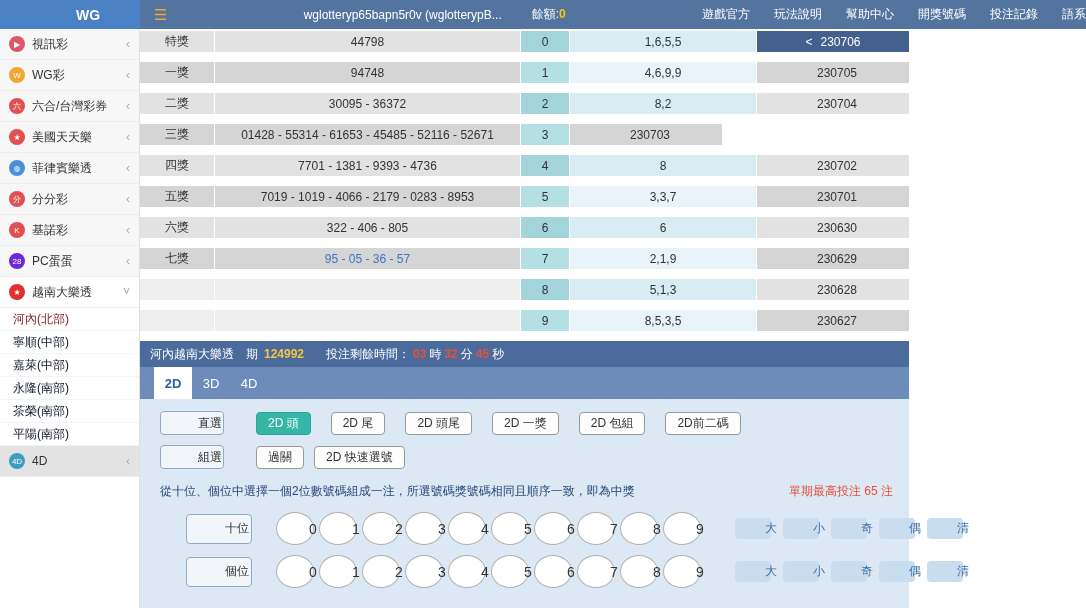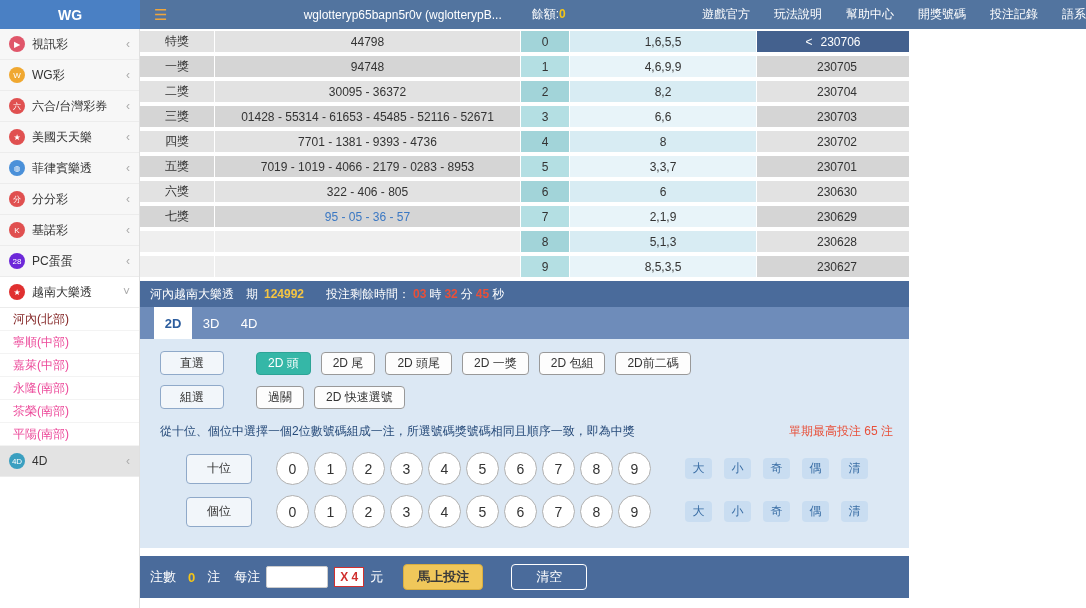--- a/index.html
+++ b/index.html
@@ -1,19 +1,19 @@
 <!DOCTYPE html>
 <html><head>
 <meta charset="utf-8">
 <style>
   * { margin:0; padding:0; box-sizing:border-box; }
   html,body { width:1086px; height:608px; overflow:hidden; background:#fff;
     font-family:"Liberation Sans","DejaVu Sans",sans-serif; }
   body { position:relative; }
-  .fc { display:flex; align-items:center; justify-content:center; }
+  .fc { display:flex; align-items:center; justify-content:center;padding-left:36px; }
 
   
   .topbar { height:29px; background:#52749f; display:flex; align-items:center; color:#fff; }
   .logo { width:140px; height:29px; background:#4a80c4; font-weight:bold; font-size:14px; }
   .menu-icon { color:#f0a63c; margin-left:14px; font-size:15px; cursor:pointer; }
   .account { margin-left:auto; font-size:12px; }
   .balance { margin-left:30px; font-size:12px; }
   .balance b { color:#f5c518; font-weight:bold; }
   .toplinks { margin-left:auto; display:flex; gap:24px; font-size:12px; }
   .toplinks span { cursor:pointer; white-space:nowrap; }
@@ -22,29 +22,29 @@
   .sidebar { position:absolute; top:29px; left:0; width:140px; bottom:0; background:#fff;
     border-right:1px solid #e0e0e0; }
   .side-row { height:31px; display:flex; align-items:center; padding:0 9px;
     background:#f7f7f7; border-bottom:1px solid #ececec; font-size:12px; color:#333; cursor:pointer; }
   .side-icon { width:16px; height:16px; border-radius:50%; color:#fff; font-size:8px;
     display:flex; align-items:center; justify-content:center; margin-right:7px; flex:none; }
   .side-chevron { margin-left:auto; color:#aaa; font-size:12px; }
   .side-row.expanded { background:#fff; }
   .side-row.gray { background:#e3e3e3; }
   .side-row.sub { height:23px; background:#fff; border-bottom:1px solid #f3f3f3;
-    padding-left:13px; color:#ec4899; }
+    padding-left:13px; color:#0f172a; }
   .side-row.sub.active { color:#7f1d1d; }
 
   
   .main { position:absolute; top:29px; left:140px; width:946px; bottom:0; }
 
   
   .results { width:769px; margin-top:2px; }
-  .r-row { display:flex; height:21px; margin-bottom:4px; column-gap:1px; font-size:12px; color:#333; }
+  .r-row { display:flex; height:21px; margin-bottom:10px; column-gap:1px; font-size:12px; color:#333; }
   .r-row > div { display:flex; align-items:center; justify-content:center; }
   .c-prize { width:74px; }
   .c-nums  { width:305px;text-align:center; }
   .c-digit { width:48px; }
   .c-val   { width:186px; }
   .c-period{ width:152px; cursor:pointer; }
   .r-row:nth-of-type(odd)  .c-prize, .r-row:nth-of-type(odd)  .c-nums, .r-row:nth-of-type(odd)  .c-period { background:#e2e2e2; }
   .r-row:nth-of-type(even) .c-prize, .r-row:nth-of-type(even) .c-nums, .r-row:nth-of-type(even) .c-period { background:#d5d5d5; }
   .r-row:nth-of-type(odd)  .c-digit { background:#a2d4d9; }
   .r-row:nth-of-type(even) .c-digit { background:#b4dfe3; }
@@ -256,21 +256,20 @@
         <div class="c-period">
           <span class="arrow"></span>
           <span>230704</span>
         </div>
       </div>
 
       <div class="r-row">
         <div class="c-prize">三獎</div>
         <div class="c-nums">01428 - 55314 - 61653 - 45485 - 52116 - 52671</div>
         <div class="c-digit">3</div>
-        <div class="c-val">6,6</div>
         <div class="c-period">
           <span class="arrow"></span>
           <span>230703</span>
         </div>
       </div>
 
       <div class="r-row">
         <div class="c-prize">四獎</div>
         <div class="c-nums">7701 - 1381 - 9393 - 4736</div>
         <div class="c-digit">4</div>
@@ -355,21 +354,21 @@
       <div class="tab active">2D</div>
 
       <div class="tab">3D</div>
 
       <div class="tab">4D</div>
     </div>
 
   <div class="panel">
     <div class="type-row">
       <div class="cat-btn fc">直選</div>
-      <div style="display:flex;gap:10px;">
+      <div style="display:flex;gap:20px;">
 
           <div class="type-btn active">2D 頭</div>
 
           <div class="type-btn">2D 尾</div>
 
           <div class="type-btn">2D 頭尾</div>
 
           <div class="type-btn">2D 一獎</div>
 
           <div class="type-btn">2D 包組</div>

